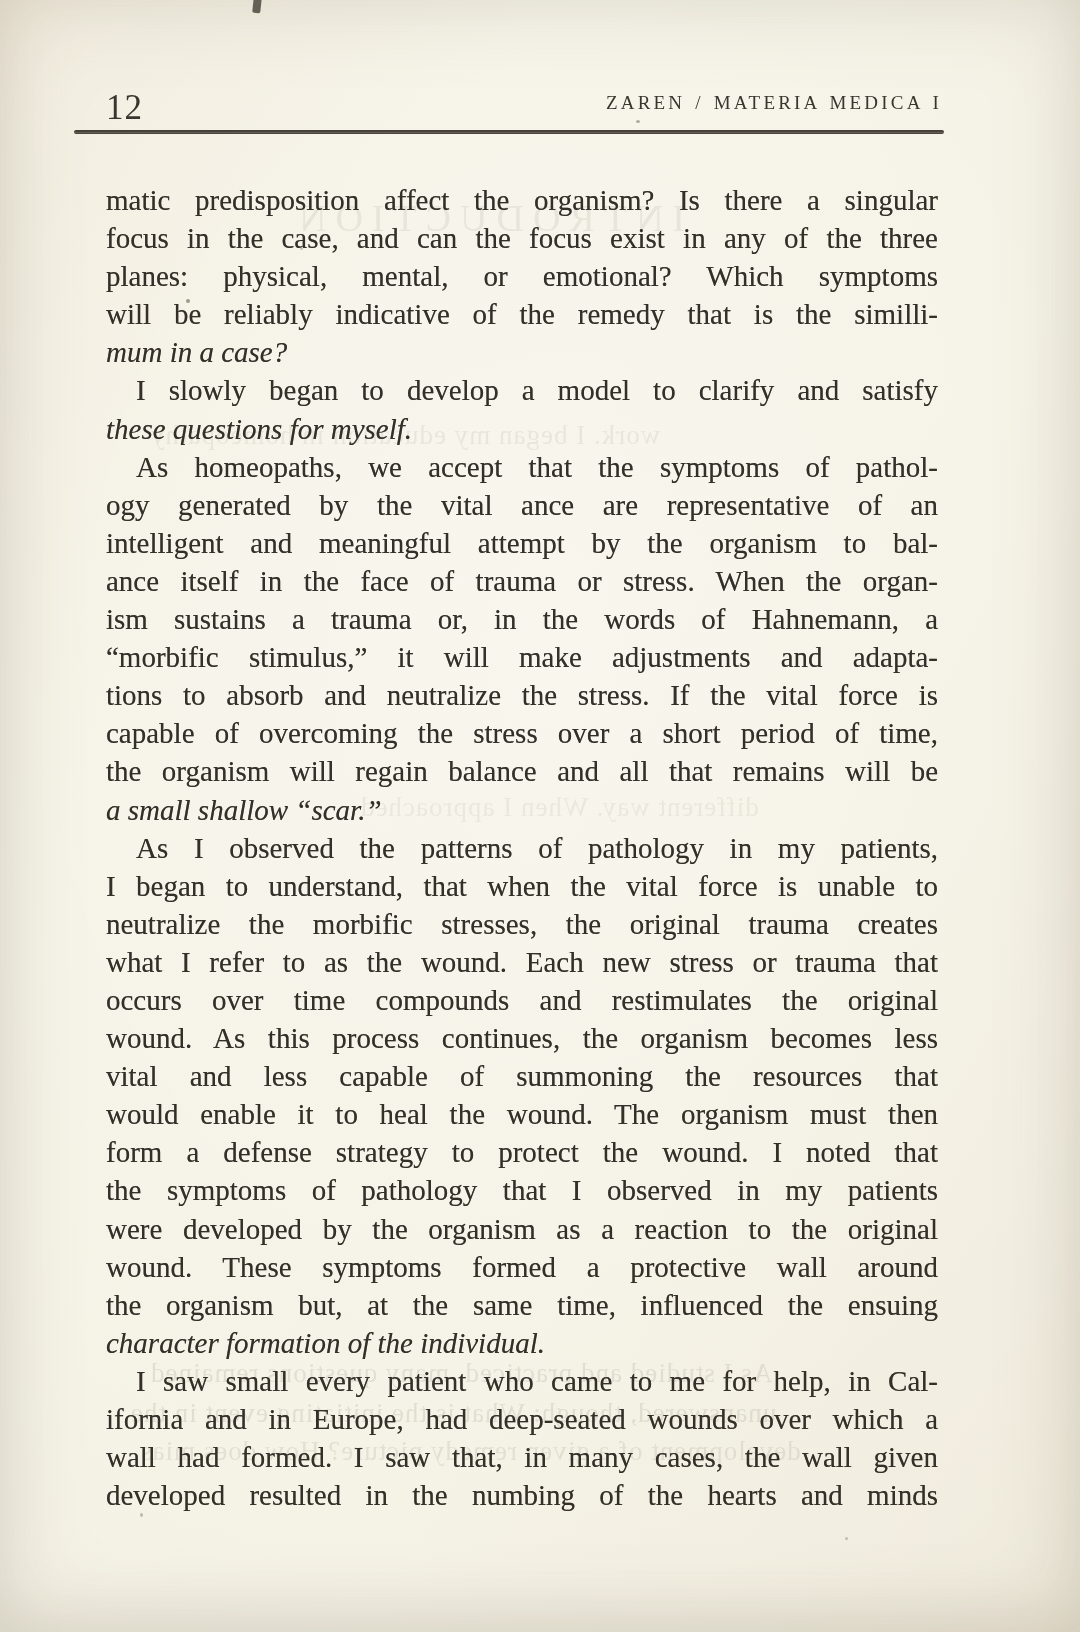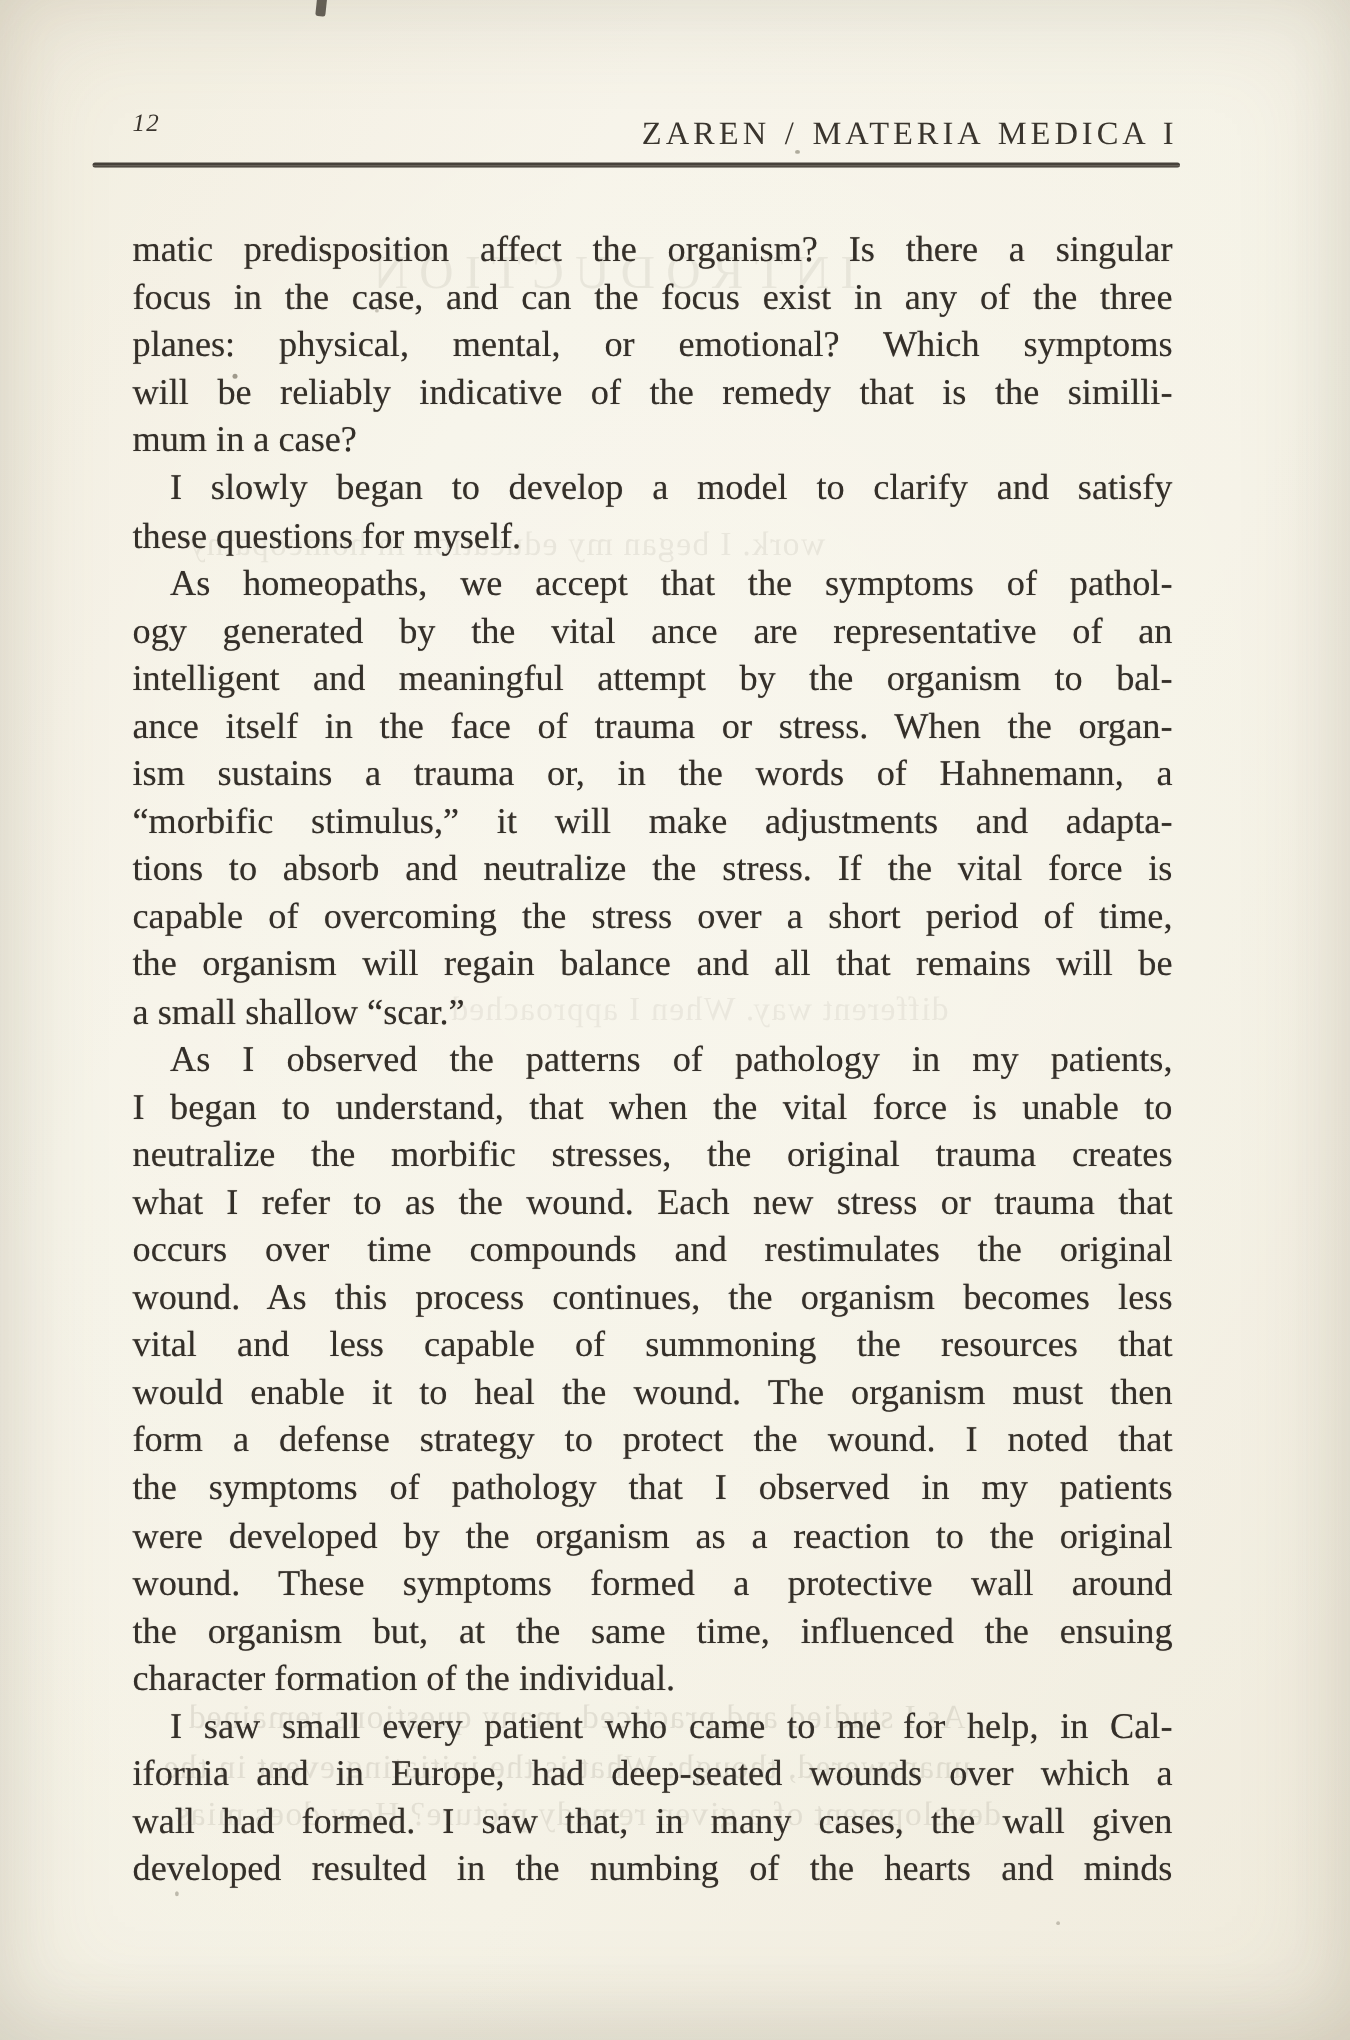--- a/index.html
+++ b/index.html
@@ -15,42 +15,42 @@
     font-family: "Liberation Serif", "DejaVu Serif", serif;
   }
   .vignette {
     position: absolute; inset: 0; pointer-events: none;
     box-shadow: inset 0 0 90px rgba(120,110,85,0.18), inset 0 -18px 50px rgba(120,110,85,0.10);
   }
 
   
   .page-number {
     position: absolute; left: 106px; top: 88px;
-    font-size: 20px; font-style: italic; color: #3a352e;
+    font-size: 35px; color: #3a352e;
     letter-spacing: 1px;
   }
   .running-header {
     position: absolute; right: 138px; top: 92px;
-    font-size: 26px; color: #3a352e;
+    font-size: 19px; color: #3a352e;
     letter-spacing: 3.2px; word-spacing: 2px;
   }
   .header-rule {
     position: absolute; left: 74px; top: 130px; width: 870px; height: 4px;
     background: linear-gradient(180deg, #46413a 0%, #46413a 45%, #6b655c 55%, #3d3831 100%);
     border-radius: 2px;
   }
 
   
   .text-column {
     position: absolute; left: 106px; top: 181px; width: 832px;
     font-size: 29px; line-height: 38.1px; color: #342f29;
     text-shadow: 0 0 0.6px rgba(52,47,41,0.55);
   }
   .line { text-align: justify; text-align-last: justify; white-space: normal; }
-  .line.endline { text-align-last: left; }
+  .line.endline { text-align-last: left; font-style: italic; }
   .line.indent { text-indent: 30px; }
   .it { }
 
   
   .bleed-layer { position: absolute; inset: 0; pointer-events: none; }
   .ghost-line {
     position: absolute;
     color: #6e6757;
     transform: scaleX(-1);
     white-space: nowrap;

